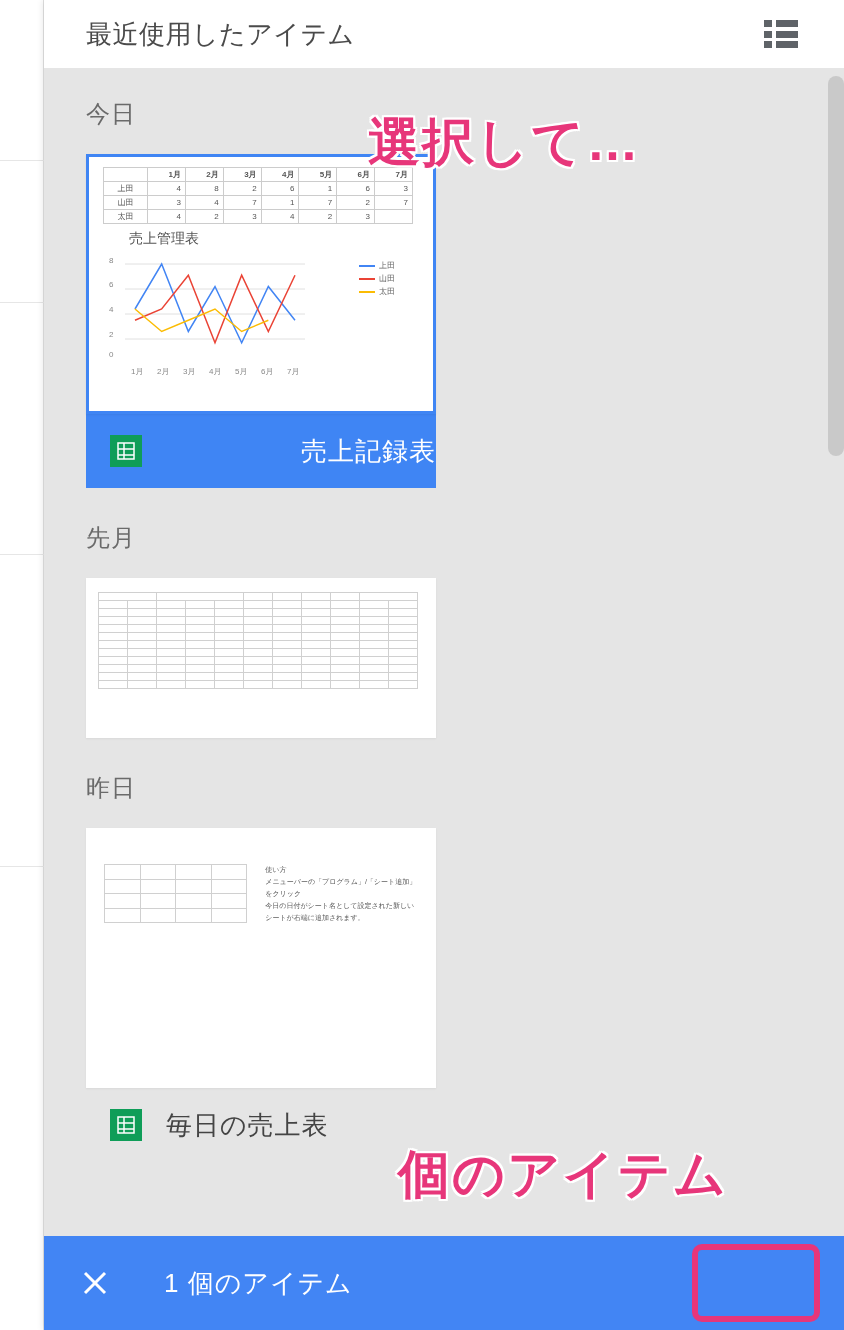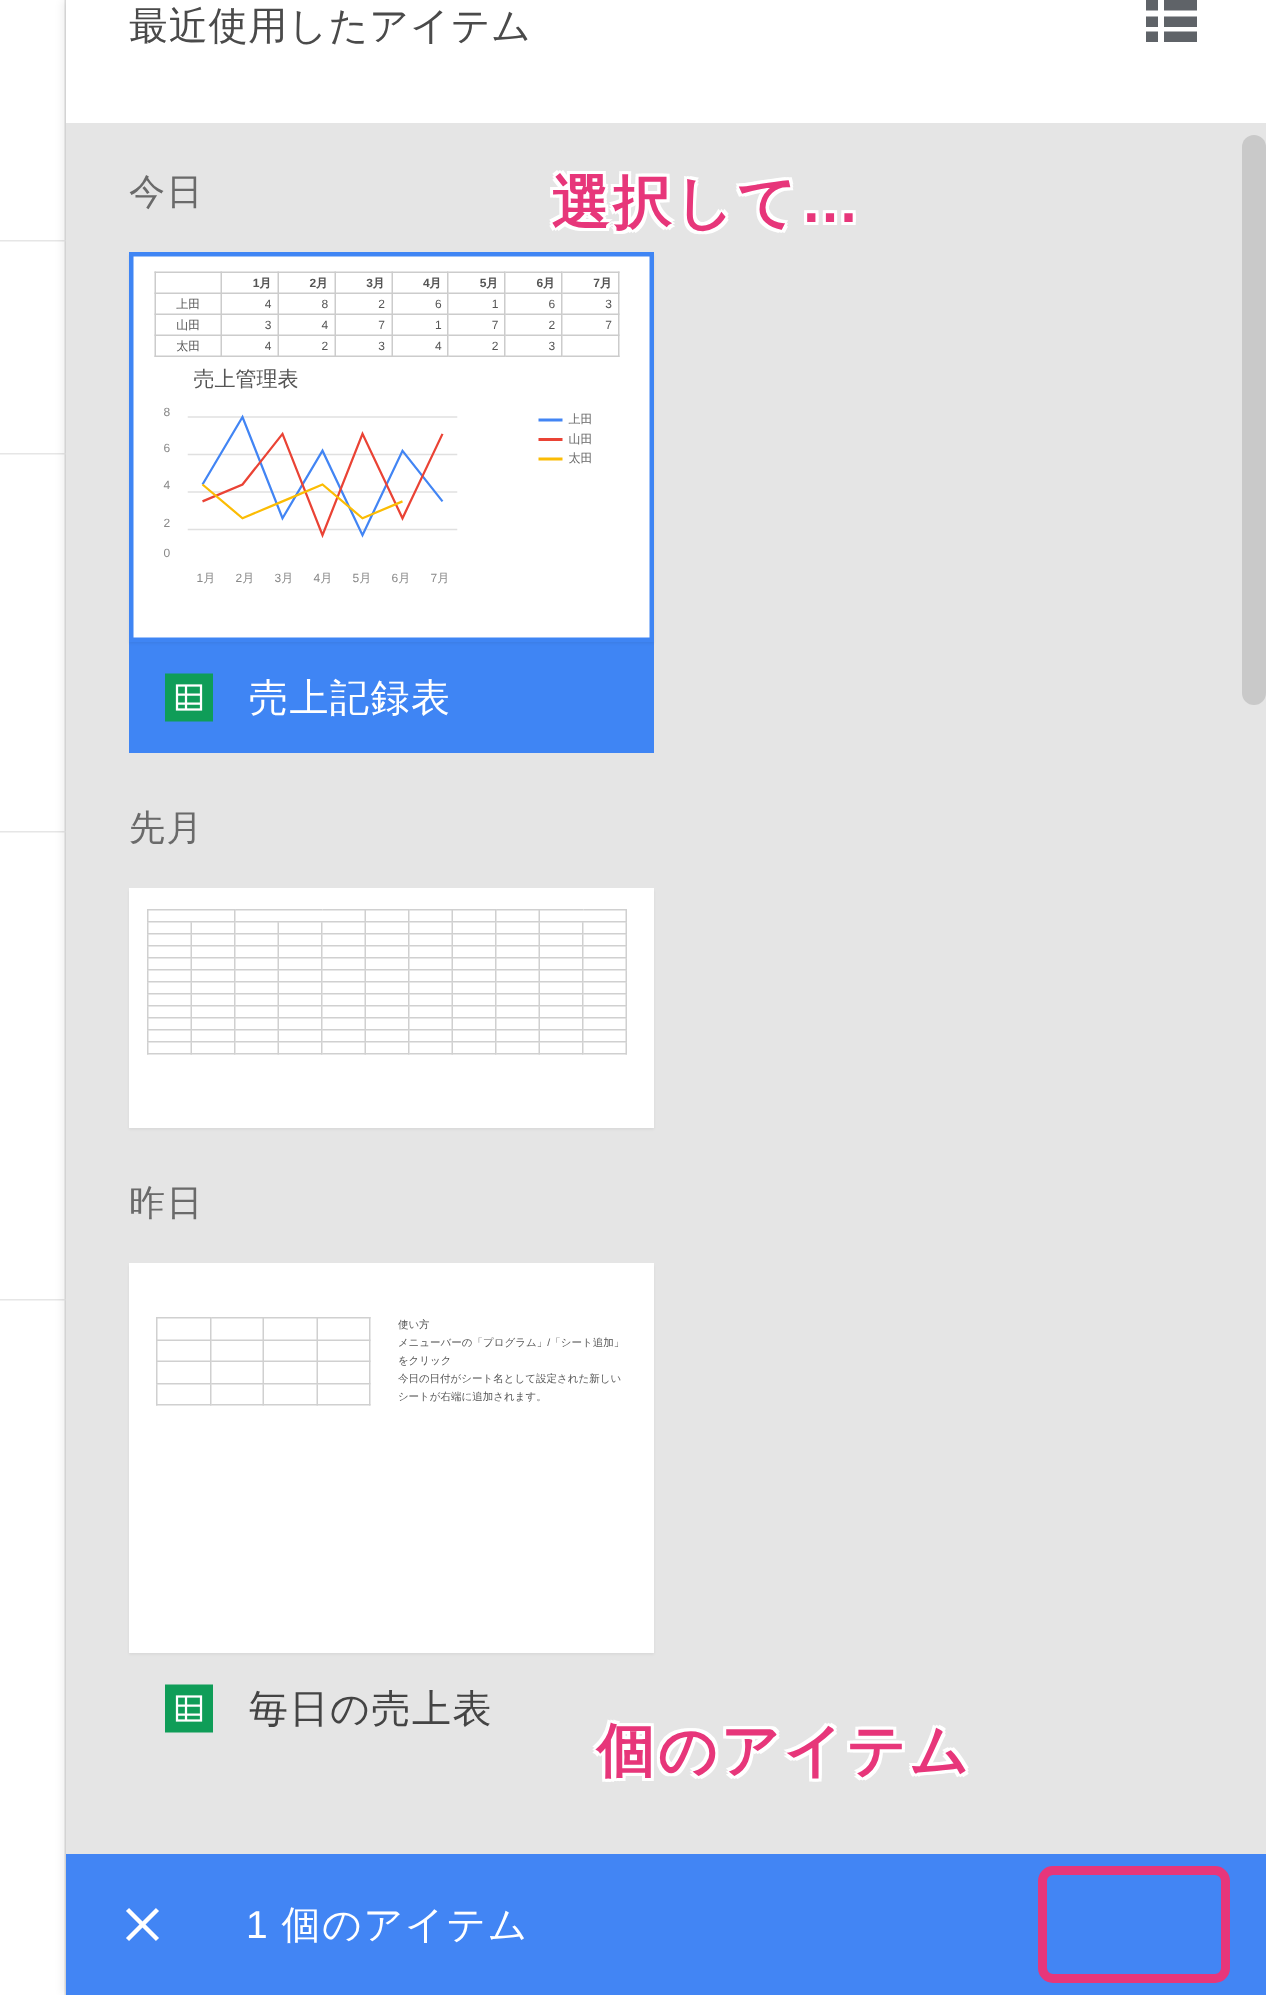--- a/index.html
+++ b/index.html
@@ -22,22 +22,23 @@
     position: absolute;
     left: 44px; top: 0;
     width: 800px;
     height: 1330px;
     background: #fff;
     box-shadow: -2px 0 6px rgba(0,0,0,.08);
     display: flex;
     flex-direction: column;
   }
   .header {
-    height: 82px;
-    display: flex;
+    height: 68px;
+    display: flex;
+    align-items: center;
     justify-content: space-between;
     padding: 0 46px 0 42px;
     background: #fff;
   }
   .header-title {
     font-size: 26px;
     color: #4a4a4a;
     letter-spacing: 0.5px;
   }
   .list-icon {
@@ -94,21 +95,21 @@
     overflow: hidden;
   }
   .card.selected .thumb { border: 3px solid #3f85f4; }
   .caption {
     height: 74px;
     display: flex;
     align-items: center;
     gap: 24px;
     padding-left: 24px;
   }
-  .card.selected .caption { background: #3f85f4; }
+  .card.selected .caption { background: #3f85f4; justify-content: space-between; }
   .card.selected .caption .cap-text { color: #fff; }
   .cap-text { font-size: 26px; color: #444; letter-spacing: 1px; }
   
   .card:not(.selected) .caption { background: transparent; }
 
   .sheets-icon {
     width: 32px; height: 32px;
     background: #0f9d58;
     display: flex;
     align-items: center;
@@ -217,21 +218,21 @@
     width: 128px;
     height: 78px;
     border: 6px solid #e7367a;
     border-radius: 10px;
     pointer-events: none;
   }
 
   
   .annotation {
     position: absolute;
-    font-size: 39px;
+    font-size: 52px;
     font-weight: 700;
     color: #e7367a;
     text-shadow:
       -2px -2px 0 #fff, 2px -2px 0 #fff, -2px 2px 0 #fff, 2px 2px 0 #fff,
       0 -2px 0 #fff, 0 2px 0 #fff, -2px 0 0 #fff, 2px 0 0 #fff;
     letter-spacing: 2px;
     pointer-events: none;
     z-index: 50;
   }
   .annotation.a1 { left: 368px; top: 108px; }

